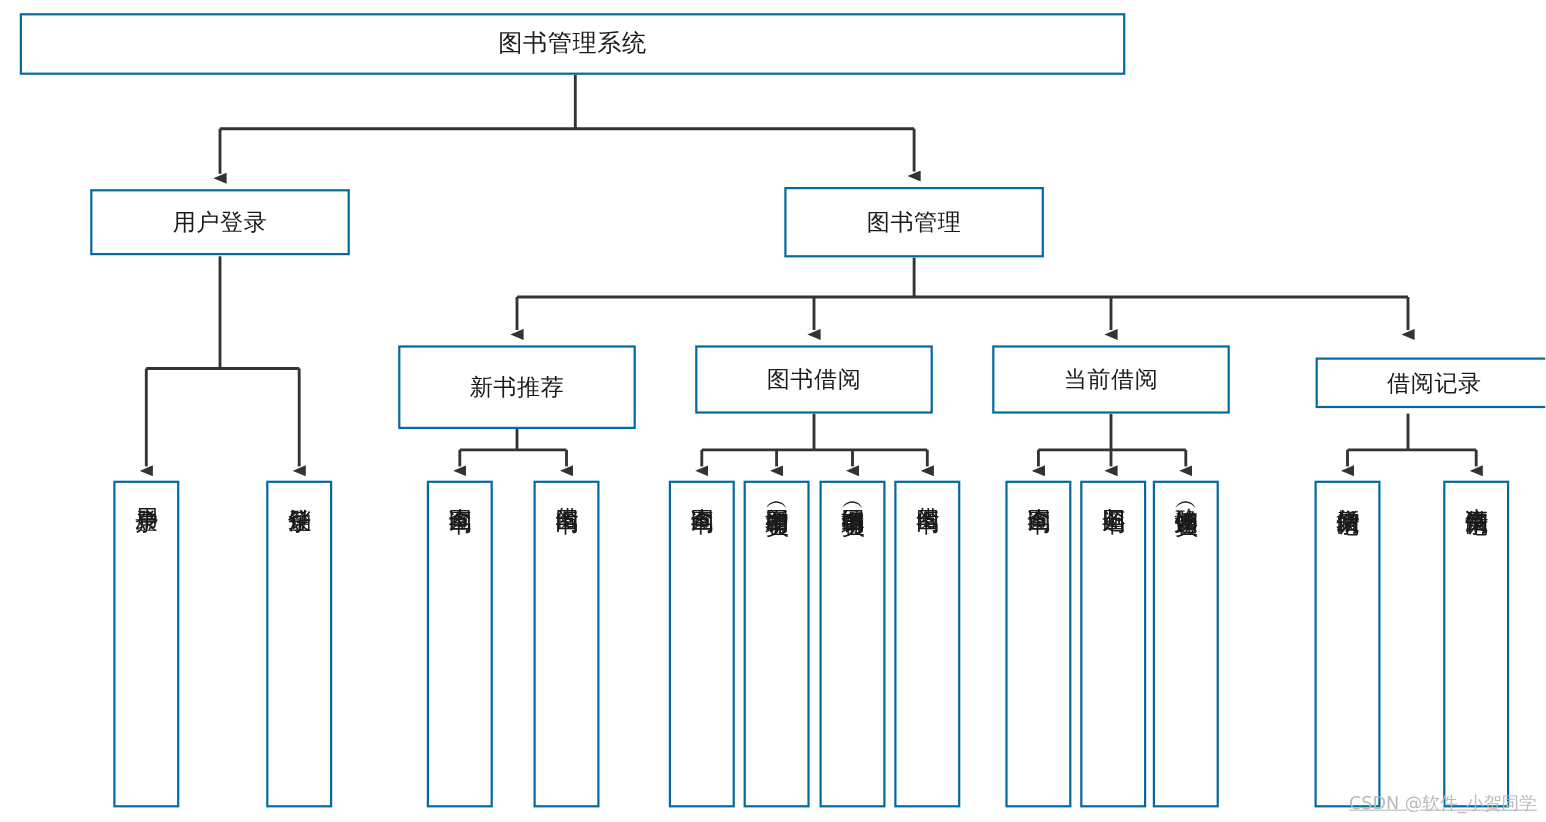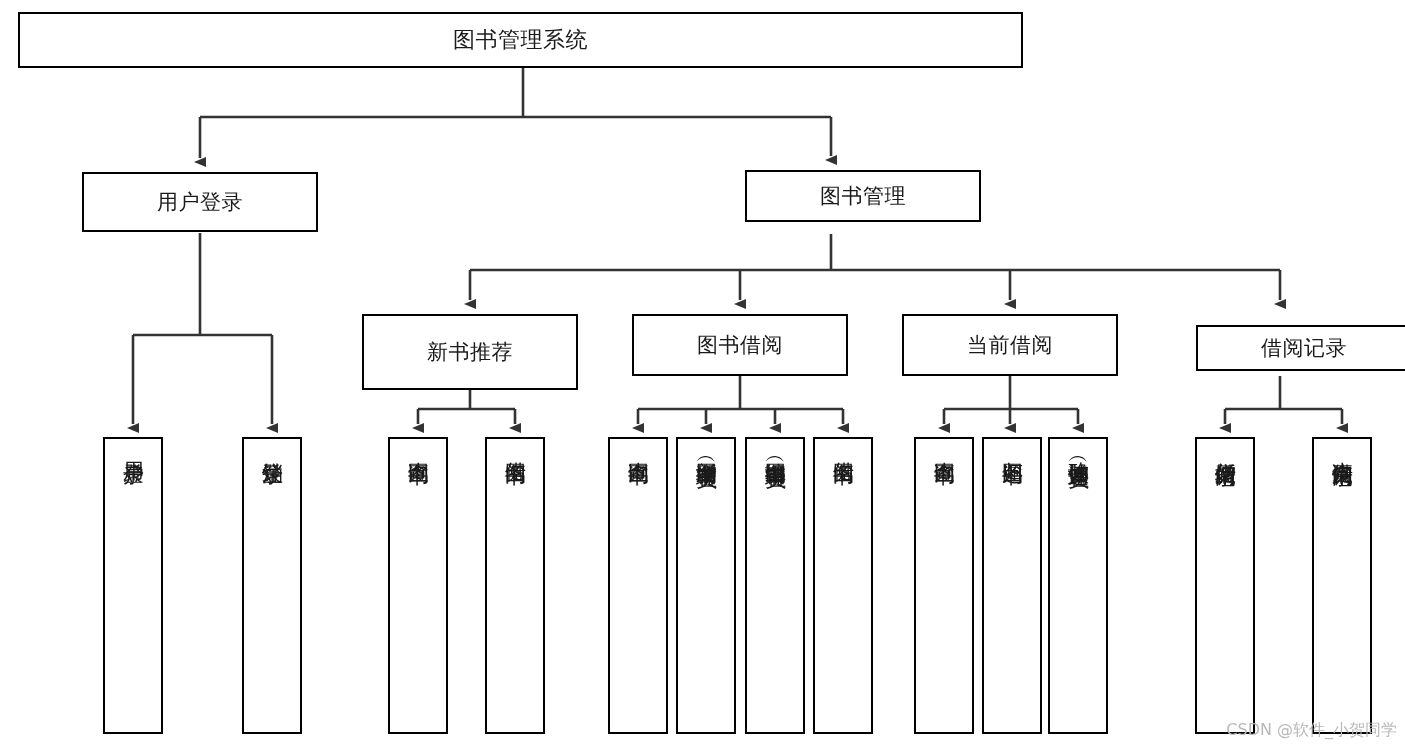--- a/index.html
+++ b/index.html
@@ -21,21 +21,21 @@
   #edges {
     position: absolute;
     left: 0;
     top: 0;
     width: 1405px;
     height: 747px;
   }
   .node {
     position: absolute;
     box-sizing: border-box;
-    border: 2px solid #000000;
+    border: 2px solid #0369a1;
     background: #ffffff;
     color: #1a1a1a;
     display: flex;
     align-items: center;
     justify-content: center;
     z-index: 2;
   }
   .node .label {
     display: block;
     line-height: 1.18;
@@ -62,20 +62,21 @@
   }
   .watermark {
     position: absolute;
     right: 8px;
     bottom: 6px;
     font-size: 16px;
     color: #b9b9b9;
     z-index: 5;
     white-space: nowrap;
     font-family: "DejaVu Sans", "Liberation Sans", sans-serif;
+    text-decoration: underline;
   }
 </style>
 </head>
 <body>
 
 <div id="canvas">
 
   <svg id="edges" viewBox="0 0 1405 747" xmlns="http://www.w3.org/2000/svg">
     <defs>
       <marker id="arrow" markerWidth="10" markerHeight="12" refX="1" refY="6" orient="auto" markerUnits="userSpaceOnUse">
@@ -126,21 +127,21 @@
     </g>
   </svg>
 
   <div class="node root h" style="left:18px; top:12px; width:1005px; height:56px;">
     <span class="label">图书管理系统</span>
   </div>
 
   <div class="node h" style="left:82px; top:172px; width:236px; height:60px;">
     <span class="label">用户登录</span>
   </div>
-  <div class="node h" style="left:713px; top:170px; width:236px; height:52px;margin-left:32px;">
+  <div class="node h" style="left:713px; top:170px; width:236px; height:64px;">
     <span class="label">图书管理</span>
   </div>
 
   <div class="node h" style="left:362px; top:314px; width:216px; height:76px;">
     <span class="label">新书推荐</span>
   </div>
   <div class="node h" style="left:902px; top:314px; width:216px; height:62px;">
     <span class="label">当前借阅</span>
   </div>
   <div class="node h" style="left:632px; top:314px; width:216px; height:62px;">

